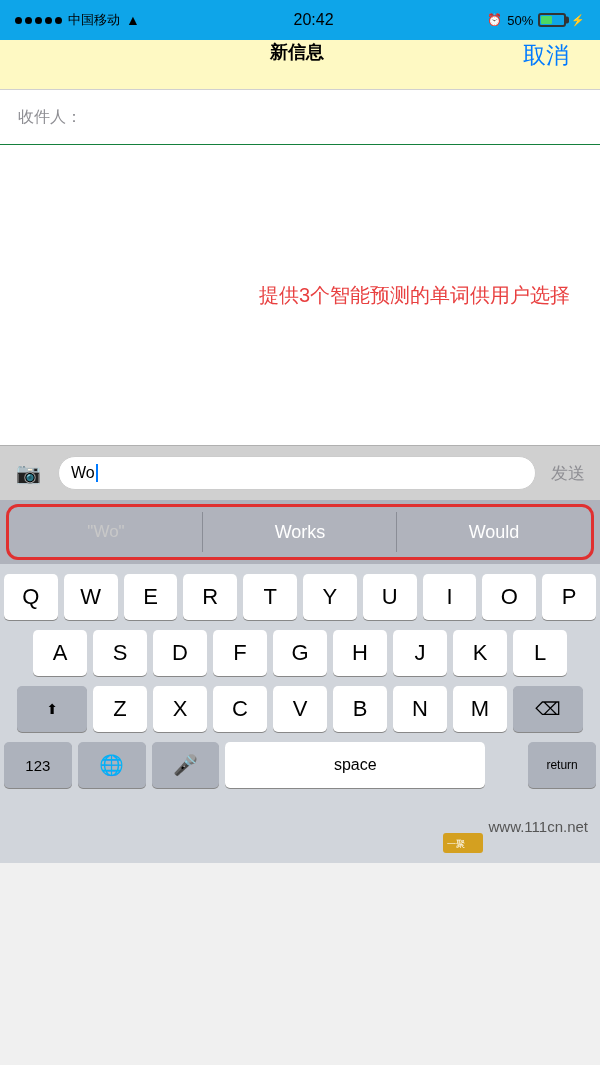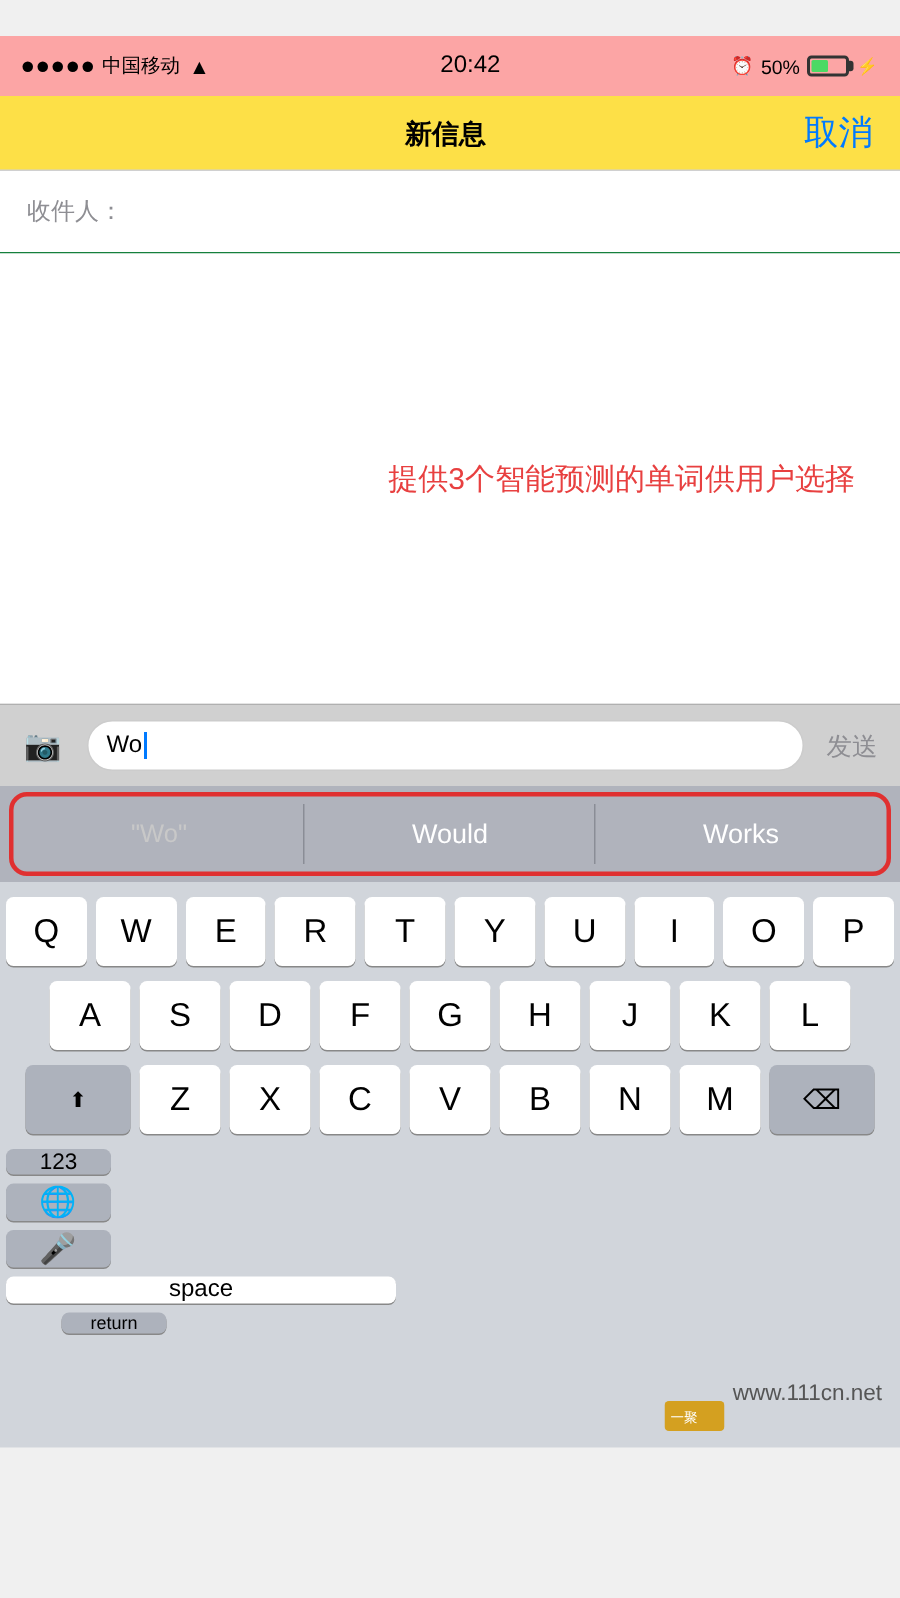--- a/index.html
+++ b/index.html
@@ -9,28 +9,27 @@
       background: #f0f0f0;
       font-family: -apple-system, 'Helvetica Neue', Arial, sans-serif;
       overflow: hidden;
       position: relative;
     }
 
     
     .status-bar {
       width: 100%;
       height: 40px;
-      background: #fca5a5;
+      background: #0ea5e9;
       display: flex;
       align-items: center;
       justify-content: space-between;
       padding: 0 15px;
       font-size: 14px;
       font-weight: 500;
-      margin-top: 24px;
     }
     .status-left { display: flex; align-items: center; gap: 6px; }
     .signal-dots { display: flex; gap: 3px; }
     .signal-dots span { width: 7px; height: 7px; background: #000; border-radius: 50%; display: inline-block; }
     .carrier { font-size: 13px; }
     .wifi-icon { font-size: 14px; }
     .status-center { font-size: 16px; font-weight: 400; }
     .status-right { display: flex; align-items: center; gap: 5px; font-size: 13px; }
     .alarm-icon { font-size: 12px; }
     .battery-container { display: flex; align-items: center; gap: 2px; }
@@ -59,26 +58,26 @@
       height: 100%;
       background: #4cd964;
       border-radius: 1px;
     }
     .bolt { font-size: 11px; color: #333; }
 
     
     .nav-bar {
       width: 100%;
       height: 50px;
-      background: #fde047;
+      background: #fef9c3;
       border-bottom: 1px solid #d0d0d0;
       display: flex;
-      align-items: center;
+      align-items: flex-start;
       justify-content: space-between;
-      padding: 0 18px;
+      padding: 0 31px;
     }
     .nav-title { font-size: 18px; font-weight: 600; color: #000; flex: 1; text-align: center; }
     .nav-cancel { font-size: 23px; color: #007aff; cursor: pointer; }
     .nav-placeholder { width: 40px; }
 
     
     .recipient-row {
       width: 100%;
       height: 55px;
       background: #fff;
@@ -222,21 +221,20 @@
     .key.globe-key { flex: 1.3; max-width: 70px; font-size: 20px; }
     .key.mic-key { flex: 1.3; max-width: 70px; font-size: 20px; }
     .key.space-key { flex: 5; max-width: 260px; font-size: 16px; }
 
     
     .bottom-bar-row {
       display: flex;
       justify-content: center;
       gap: 6px;
       margin-bottom: 8px;
-      flex-direction: column;
     }
 
     
     .watermark-row {
       display: flex;
       align-items: center;
       justify-content: flex-end;
       padding: 2px 8px 4px;
       gap: 6px;
     }
@@ -303,24 +301,24 @@
   </div>
   <div class="send-btn">发送</div>
 </div>
 
 <div class="predictive-bar-wrapper">
   <div class="border-box">
     <div class="pred-item">
       <span>"Wo"</span>
     </div>
     <div class="pred-item">
+      <span>Works</span>
+    </div>
+    <div class="pred-item">
       <span>Would</span>
-    </div>
-    <div class="pred-item">
-      <span>Works</span>
     </div>
   </div>
 </div>
 
 <div class="keyboard">
 
   <div class="key-row">
     <div class="key">Q</div>
     <div class="key">W</div>
     <div class="key">E</div>

